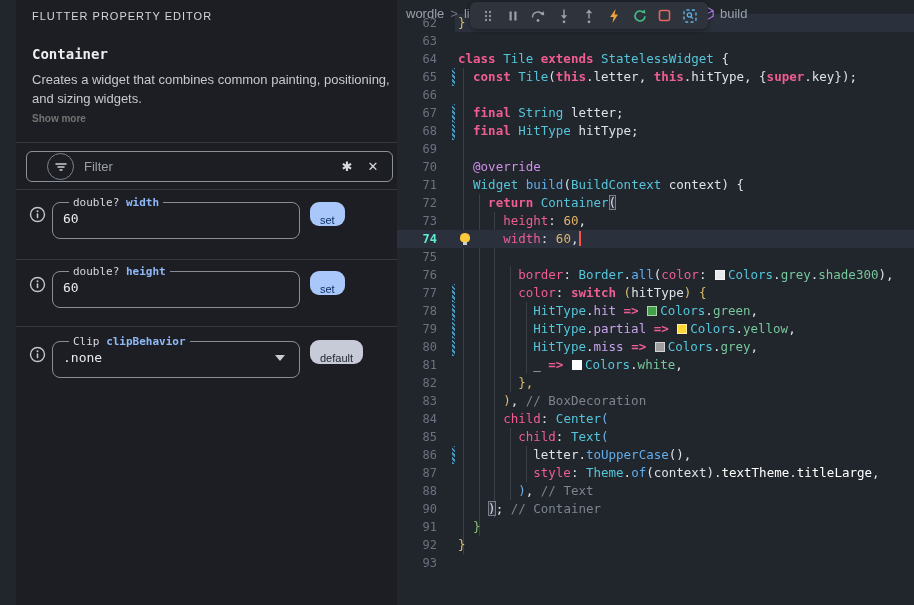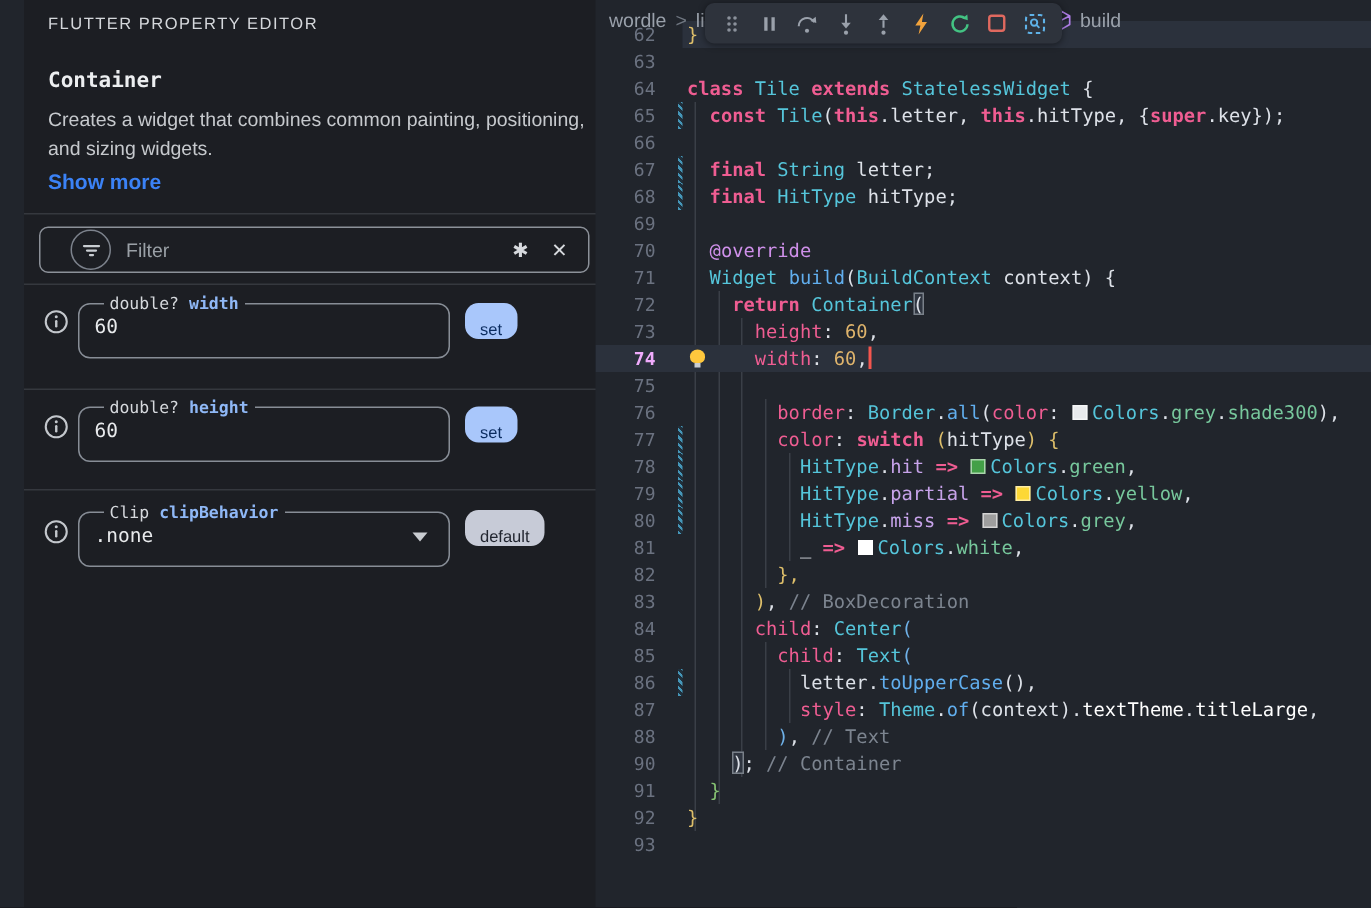--- a/index.html
+++ b/index.html
@@ -2,21 +2,21 @@
 <html><head>
 <meta charset="utf-8">
 <style>
   html,body{margin:0;padding:0;background:#14161a;}
   #app{position:relative;width:914px;height:605px;overflow:hidden;font-family:"Liberation Sans",sans-serif;background:#21252c;}
   
   #panel{position:absolute;left:0;top:0;width:395px;height:605px;background:#1c1e23;border-right:2px solid #303339;margin-left:16px;}
   .pe-header{position:absolute;left:16px;top:10px;font-size:11px;letter-spacing:1px;color:#d4d7db;}
   .pe-title{position:absolute;left:16px;top:46px;font-family:"DejaVu Sans Mono",monospace;font-weight:700;font-size:14px;color:#eceef0;}
   .pe-desc{position:absolute;left:16px;top:70px;width:370px;font-size:13px;line-height:19px;color:#c6c9cd;}
-  .pe-more{position:absolute;left:16px;top:113px;font-size:14px;font-weight:700;color:#3b82f6;cursor:pointer;text-decoration:none;}
+  .pe-more{position:absolute;left:16px;top:113px;font-size:10px;font-weight:700;color:#737373;cursor:pointer;text-decoration:none;}
   .hr{position:absolute;left:0;width:395px;height:1px;background:#35383e;}
   
   .filterbox{position:absolute;left:10px;top:151px;width:367px;height:31px;border:1px solid #8c9199;border-radius:6px;display:flex;align-items:center;box-sizing:border-box;padding:0 10px 0 20px;gap:8px;background:transparent;}
   .f-circ{width:25px;height:25px;border:1px solid #7c828c;border-radius:50%;display:flex;align-items:center;justify-content:center;flex-shrink:0;}
   .filterbox input{flex:1;background:transparent;border:none;outline:none;color:#e8eaec;font-size:13px;font-family:"Liberation Sans",sans-serif;}
   .filterbox input::placeholder{color:#9aa0a6;}
   .f-ic{color:#d7dade;font-size:13px;width:18px;text-align:center;cursor:pointer;flex-shrink:0;}
   
   .info-ic{position:absolute;left:13px;cursor:pointer;}
   fieldset.pfield{position:absolute;left:36px;width:248px;height:43px;margin:0;padding:0 10px;border:1px solid #878d96;border-radius:8px;box-sizing:border-box;}
@@ -31,21 +31,21 @@
   .pill.set{background:#a9c7fb;color:#0b2c5f;}
   .pill.def{background:#c7cbd7;color:#222630;}
   
   #editor{position:absolute;left:397px;top:0;width:517px;height:605px;background:#21252c;overflow:hidden;}
   #guides div{position:absolute;width:1px;background:#3a3f47;}
   #code-lines{position:absolute;left:0;top:14px;right:0;}
   .cl{position:relative;display:flex;height:18px;line-height:18px;font-family:"DejaVu Sans Mono",monospace;font-size:12.5px;}
   .cl.hl{background:#2b313c;}
   .cl.hl2 .ct{background:#2b313c;}
   .ln{width:40px;text-align:right;color:#6b7280;font-size:12px;flex-shrink:0;cursor:pointer;}
-  .cl.hl .ln{color:#f0abfc;font-weight:700;text-align:right;}
+  .cl.hl .ln{color:#5eead4;font-weight:700;text-align:right;}
   .chg{width:3px;height:18px;margin-left:15px;flex-shrink:0;}
   .chg.on{background:repeating-linear-gradient(45deg,#4596b8 0,#4596b8 1.5px,#20303c 1.5px,#20303c 3.5px);}
   .ct{white-space:pre;flex:1;padding-left:3px;}
   .kw{color:#ef5d92;font-weight:700}.prop{color:#ef5d92}.type{color:#55c5da}.meth{color:#61aeee}
   .pl{color:#dde1e8}.num{color:#dfb46c}.cm{color:#7c848f}.ann{color:#cf90ea}.enm{color:#c7a3ea}
   .g1{color:#77c79c}.g2{color:#ffffff}.brY{color:#ddbe6a}.brG{color:#86c273}.brB{color:#6fb1e8}
   .box{outline:1px solid #798089;outline-offset:-1px;background:#2f3540;}
   .chip{display:inline-block;width:10px;height:10px;margin:0 3px 0 1px;vertical-align:-1px;border:1px solid rgba(255,255,255,.55);box-sizing:border-box;}
   .caret{display:inline-block;width:2px;height:15px;background:#f4564e;vertical-align:-3px;margin-left:1px;}
   .bulb{position:absolute;left:63px;top:3px;width:10px;height:9px;background:#ffc83d;border-radius:50% 50% 40% 40%;}

